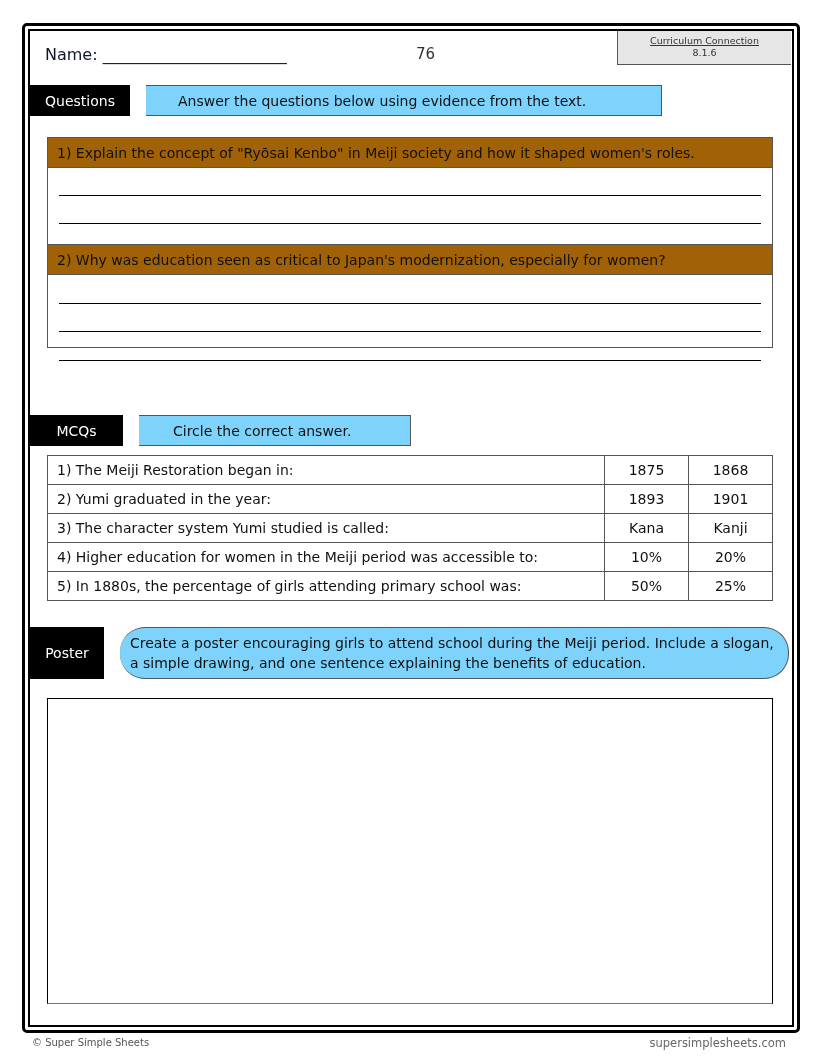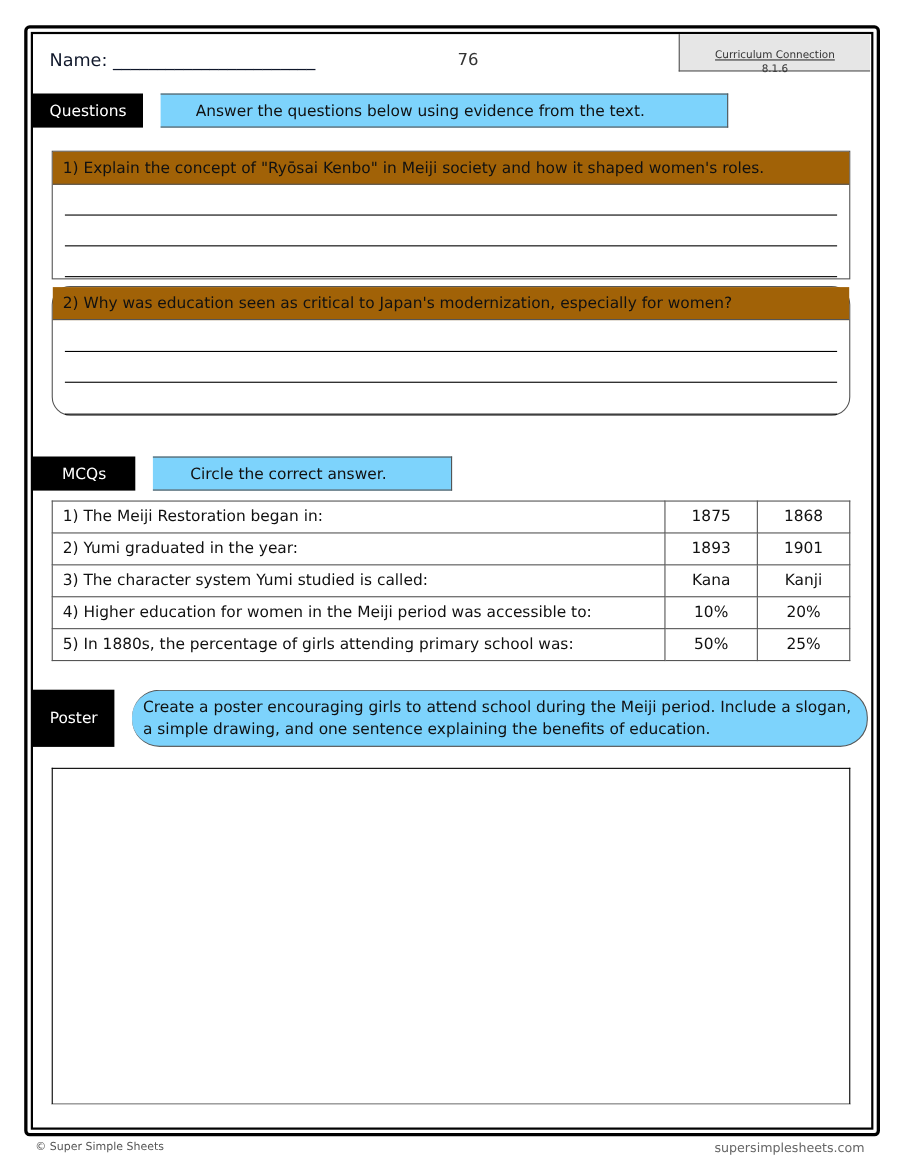--- a/index.html
+++ b/index.html
@@ -17,21 +17,21 @@
   }
   .name-line {
     position: absolute; left: 45px; top: 45px; font-size: 16px; color: #0f172a;
   }
   .page-num {
     position: absolute; left: 416px; top: 45px; font-size: 15px; color: #333;
   }
   .curriculum {
     position: absolute; left: 617px; top: 31px; width: 174px; height: 34px;
     background: #e6e6e6; border-left: 1px solid #555; border-bottom: 1px solid #555;
-    text-align: center; font-size: 9.5px; color: #333; line-height: 12px; padding-top: 14px;
+    text-align: center; font-size: 9.5px; color: #333; line-height: 12px; padding-top: 4px;
     box-sizing: border-box;
   }
   .curriculum .title { text-decoration: underline; }
   .section-header { position: absolute; display: flex; height: 31px; gap: 16px; }
   .section-label {
     background: #000; color: #fff; font-size: 14px; display: flex;
     align-items: center; justify-content: center;
   }
   .section-instr {
     background: #7dd3fc; border: 1px solid #555; border-left: none;
@@ -91,21 +91,21 @@
 
 <div class="qbox" style="top:137px; height:117px;">
   <div class="qprompt">1) Explain the concept of "Ryōsai Kenbo" in Meiji society and how it shaped women's roles.</div>
   <div class="answer-area">
     <div class="answer-line" style="top:27px;"></div>
     <div class="answer-line" style="top:55px;"></div>
     <div class="answer-line" style="top:83px;"></div>
   </div>
 </div>
 
-<div class="qbox" style="top:260px; height:118px;border-radius:17px;">
+<div class="qbox" style="top:244px; height:104px;">
   <div class="qprompt">2) Why was education seen as critical to Japan's modernization, especially for women?</div>
   <div class="answer-area">
     <div class="answer-line" style="top:28px;"></div>
     <div class="answer-line" style="top:56px;"></div>
     <div class="answer-line" style="top:85px;"></div>
   </div>
 </div>
 
 <div class="section-header" style="left:30px; top:403px;margin-top:12px;">
   <div class="section-label" style="width:93px;">MCQs</div>

